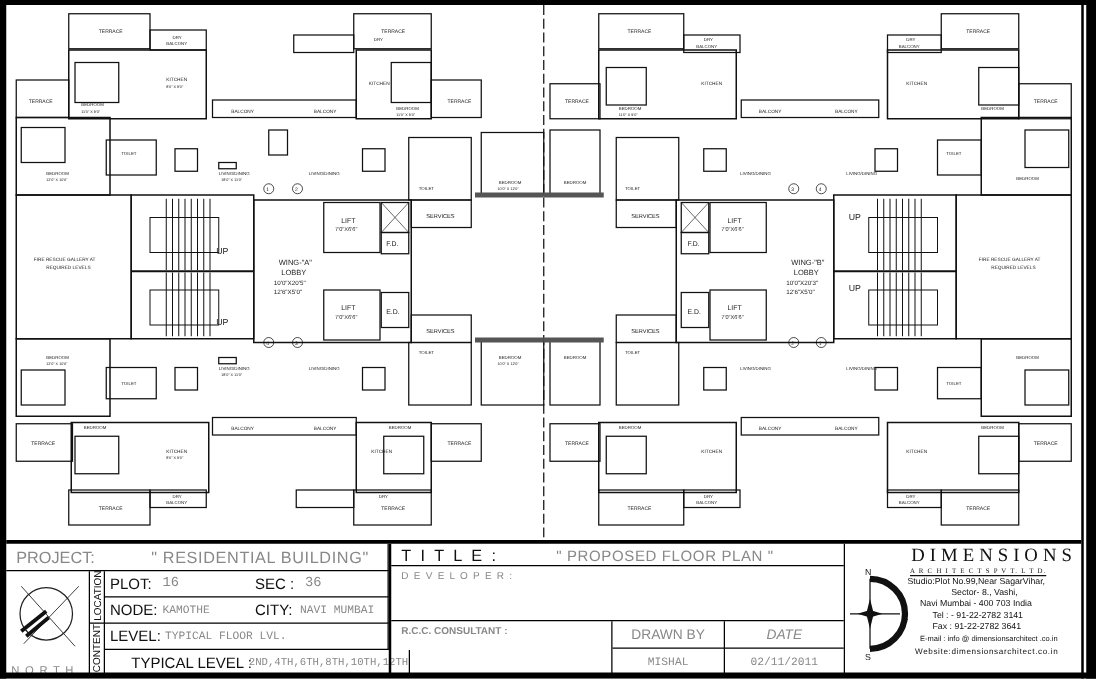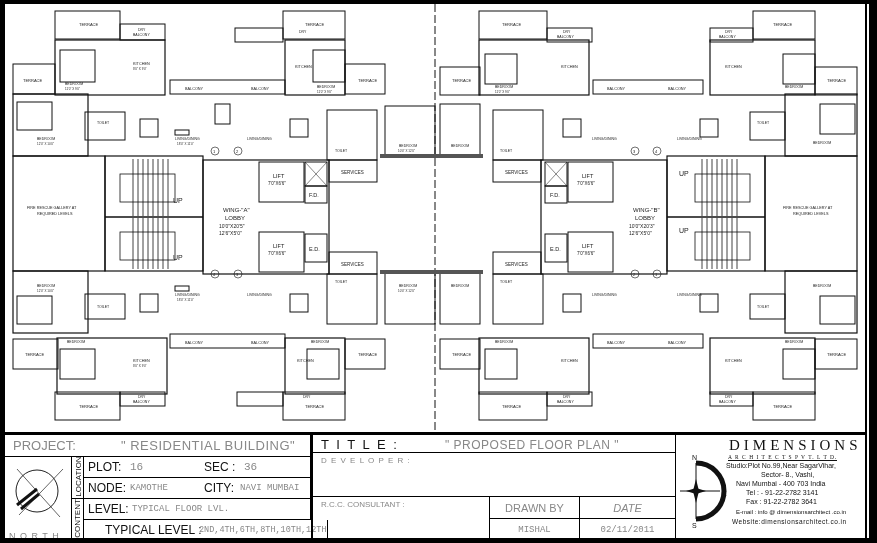--- a/index.html
+++ b/index.html
@@ -410,21 +410,21 @@
     </div>
 
     <div class="cell" style="left:308px;top:0;width:362px;height:18px;border-bottom:1px solid #000;">
       <span style="position:absolute;left:8px;top:2px;font-size:13px;letter-spacing:2px;">T I T L E :</span>
       <span class="lbl-grey" style="position:absolute;left:132px;top:3px;font-size:12px;letter-spacing:0.5px;">" PROPOSED FLOOR PLAN "</span>
     </div>
     <div class="cell" style="left:308px;top:18px;width:362px;height:44px;border-bottom:1px solid #000;">
       <span class="lbl-grey" style="position:absolute;left:8px;top:3px;font-size:8px;letter-spacing:1px;">D E V E L O P E R :</span>
     </div>
     <div class="cell" style="left:308px;top:62px;width:177px;height:44px;border-right:1px solid #000;">
-      <span class="lbl-grey" style="position:absolute;left:8px;top:3px;font-size:8px;">R.C.C. CONSULTANT :</span>
+      <span class="lbl-grey" style="position:absolute;left:8px;top:3px;font-size:8px;font-weight:bold;">R.C.C. CONSULTANT :</span>
     </div>
     <div class="cell" style="left:485px;top:62px;width:90px;height:22px;border-right:1px solid #000;border-bottom:1px solid #000;text-align:center;">
       <span class="lbl-grey" style="font-size:11px;line-height:22px;">DRAWN BY</span>
     </div>
     <div class="cell" style="left:575px;top:62px;width:95px;height:22px;border-bottom:1px solid #000;text-align:center;">
       <span class="lbl-grey" style="font-size:11px;line-height:22px;font-style:italic;">DATE</span>
     </div>
     <div class="cell mono" style="left:485px;top:84px;width:90px;height:22px;border-right:1px solid #000;text-align:center;">
       <span class="lbl-grey" style="font-size:9px;line-height:22px;">MISHAL</span>
     </div>

